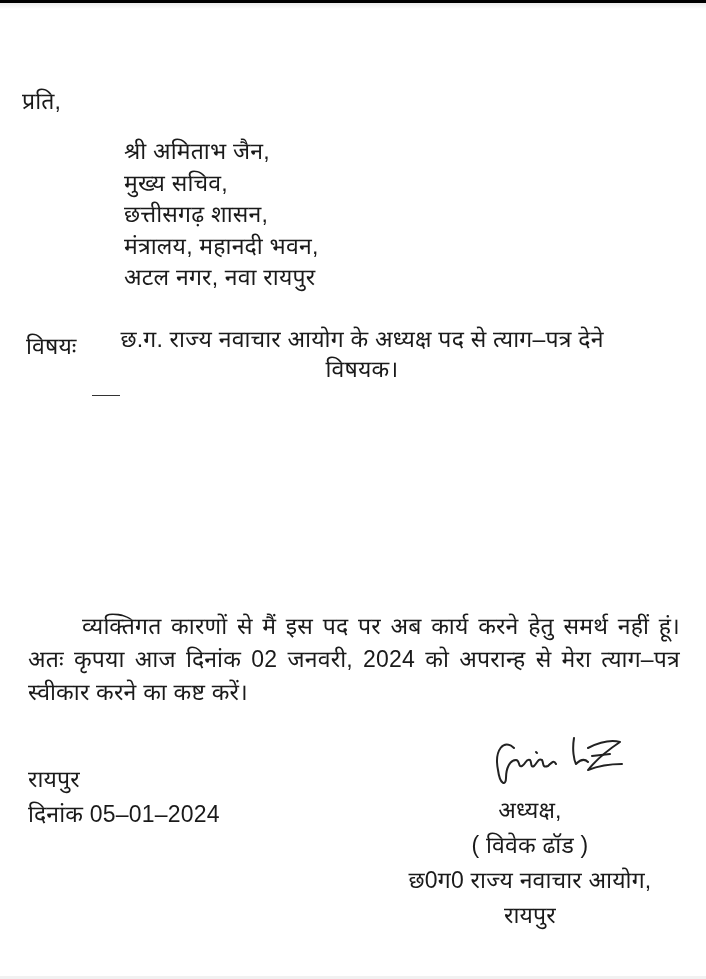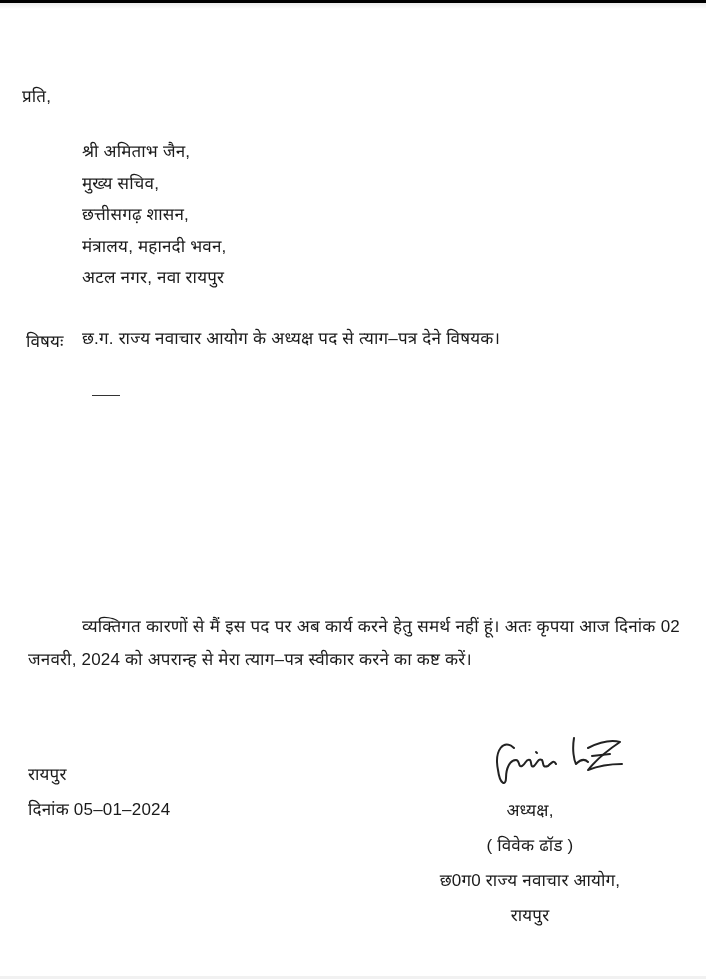--- a/index.html
+++ b/index.html
@@ -34,29 +34,29 @@
       left: 0; bottom: 0;
       width: 706px;
       height: 3px;
       background: #f1f1f1;
     }
     .page {
       position: absolute;
       left: 0; top: 0;
       width: 706px;
       height: 979px;
-      font-size: 17px;
+      font-size: 23px;
       letter-spacing: 0.2px;
     }
     .abs { position: absolute; white-space: nowrap; }
     .prati { left: 22px; top: 84px; }
     .addr { left: 82px; top: 136px; line-height: 31.5px; }
-    .addr div { white-space: nowrap; }
+    .addr div { white-space: nowrap; margin-left: 42px; }
     .subject-label { left: 26px; top: 329px; }
-    .subject-text { left: 82px; top: 324px; line-height: 30px; width: 560px; white-space: normal; }
+    .subject-text { left: 82px; top: 324px; line-height: 30px; width: 560px; white-space: normal; text-align: center; }
     .subject-dash {
       left: 92px; top: 395px;
       width: 28px; height: 0;
       border-top: 1.5px solid #333;
     }
     .para {
       left: 28px;
       width: 652px;
       line-height: 33px;
       text-align: justify;

